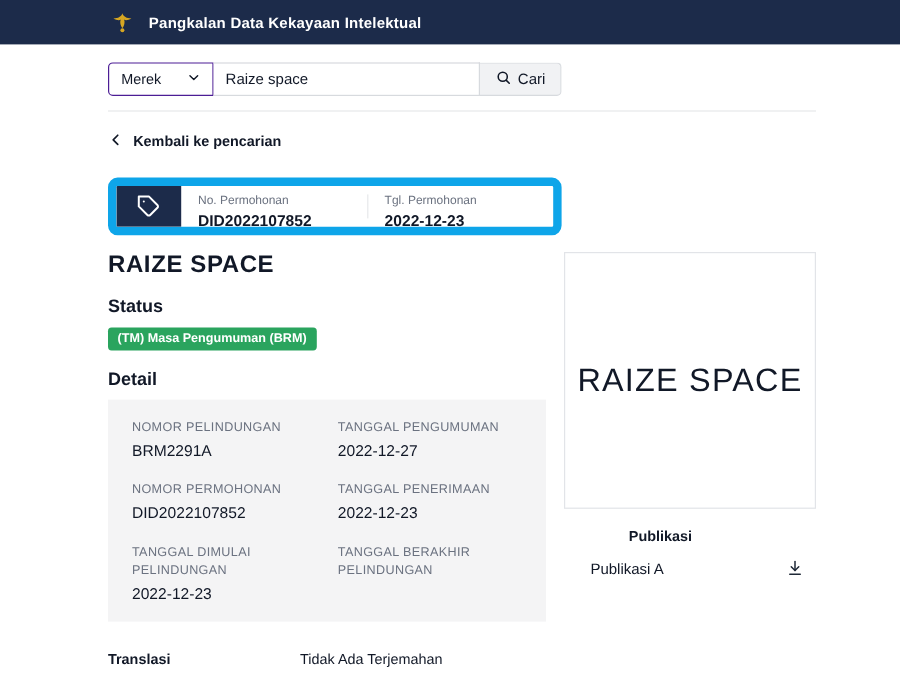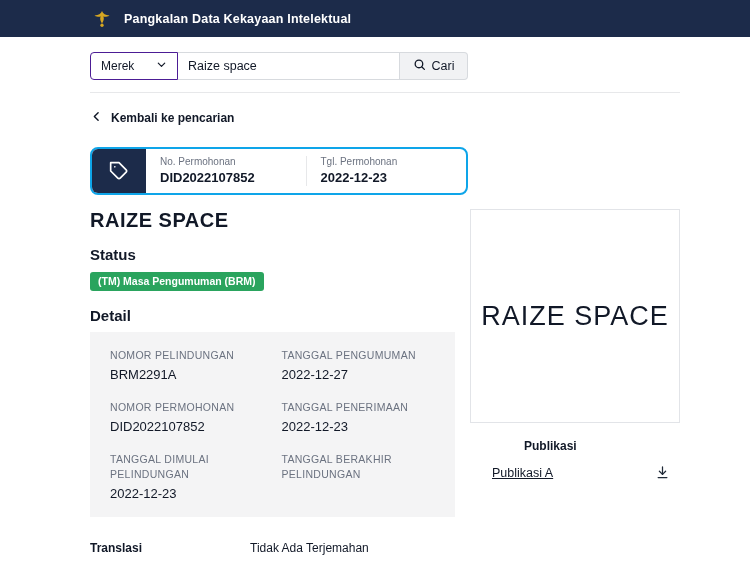--- a/index.html
+++ b/index.html
@@ -83,21 +83,21 @@
     font-size: 12px;
     font-weight: 700;
     color: #111827;
     cursor: pointer;
   }
   
   .app-card {
     margin-top: 20px;
     width: 378px;
     height: 48px;
-    border: 2px solid #0ea5e9;
+    border: 7px solid #0ea5e9;
     border-radius: 8px;
     display: flex;
     overflow: hidden;
     background: #ffffff;
   }
   .app-card .tag-block {
     width: 54px;
     background: #1c2b4a;
     display: flex;
     align-items: center;
@@ -185,21 +185,20 @@
     font-size: 12px;
     font-weight: 700;
     padding-left: 32px;
   }
   .pub-item-row {
     margin-top: 12px;
     display: flex;
     align-items: center;
     justify-content: space-between;
     padding-right: 10px;
-    text-decoration: underline;
   }
   .pub-item { font-size: 12.5px; color: #111827; }
   .dl-btn { cursor: pointer; display: flex; align-items: center; }
   
   .translasi-row {
     margin-top: 24px;
     display: flex;
     align-items: baseline;
   }
   .translasi-row .t-h { width: 160px; font-size: 12px; font-weight: 700; }

